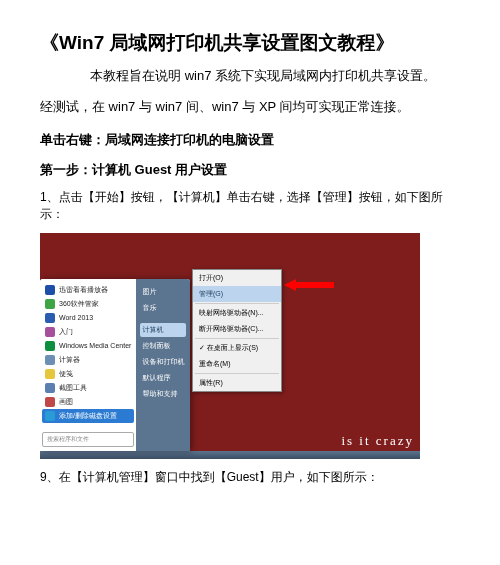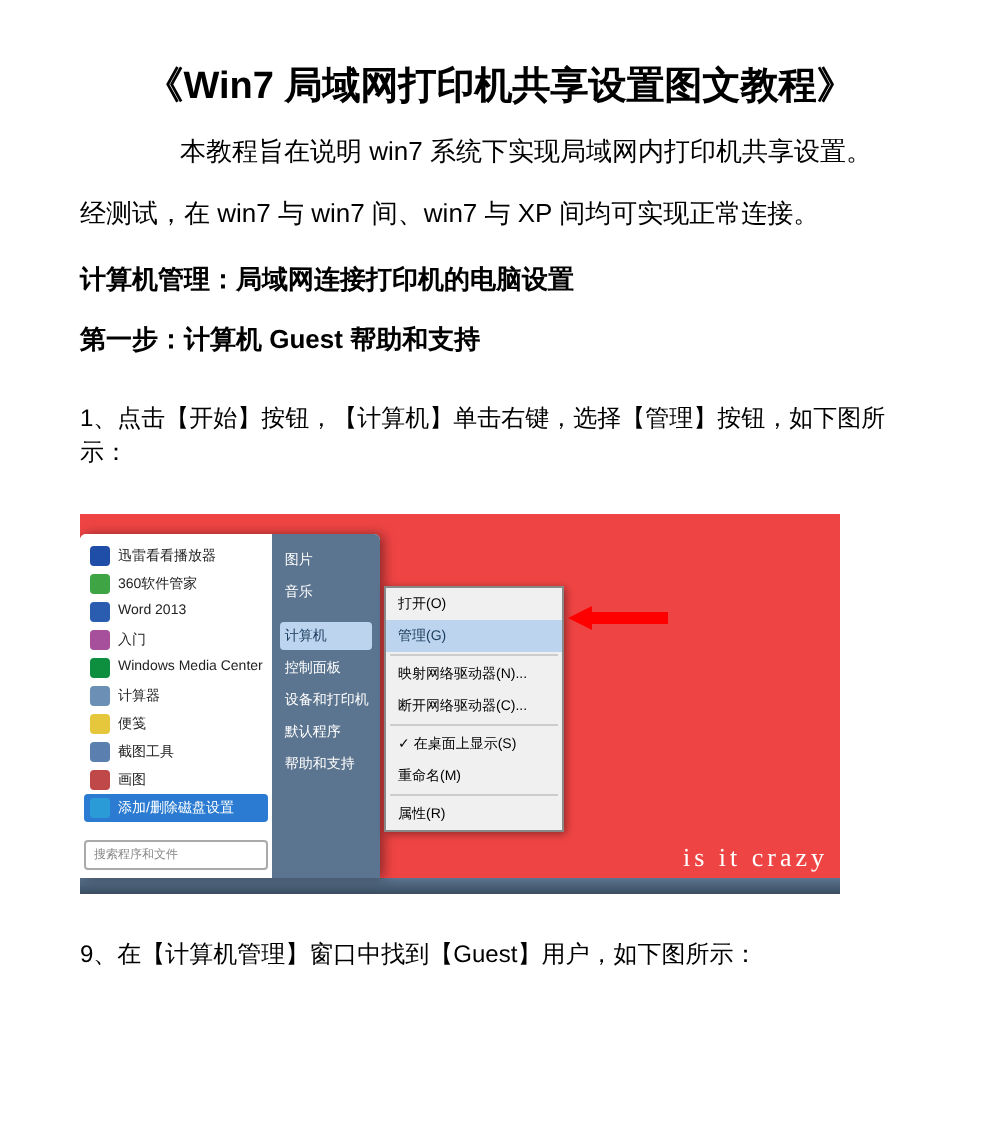--- a/index.html
+++ b/index.html
@@ -6,49 +6,49 @@
     margin: 0;
     padding: 30px 40px;
     font-family: "Microsoft YaHei", sans-serif;
     background: #fff;
     width: 500px;
     box-sizing: border-box;
     font-size: 13px;
     color: #000;
   }
   h1 {
-    text-align: center;
+    text-align: left;
     font-size: 19px;
     font-weight: bold;
     margin: 0 0 5px 0;
   }
   p.intro {
     text-indent: 2em;
     margin: 8px 0;
     line-height: 1.8;
     text-align: center;
   }
   p.plain {
     margin: 8px 0;
     line-height: 1.8;
   }
   .section-head {
     font-weight: bold;
     margin: 12px 0 8px 0;
     font-size: 13px;
   }
   .step {
-    margin: 22px 0;
+    margin: 10px 0;
     font-size: 12px;
   }
 
   .screenshot {
     width: 380px;
-    height: 190px;
-    background: #ef4444;
+    height: 226px;
+    background: #7f1d1d;
     margin: 8px 0;
     position: relative;
     overflow: hidden;
   }
   .start-menu {
     position: absolute;
     left: 0;
     bottom: 8px;
     width: 150px;
     height: 172px;
@@ -186,22 +186,22 @@
   }
 </style>
 </head>
 <body>
 
 <h1>《Win7 局域网打印机共享设置图文教程》</h1>
 
 <p class="intro">本教程旨在说明 win7 系统下实现局域网内打印机共享设置。</p>
 <p class="plain">经测试，在 win7 与 win7 间、win7 与 XP 间均可实现正常连接。</p>
 
-<div class="section-head">计算机管理：局域网连接打印机的电脑设置</div>
-<div class="section-head">第一步：计算机 Guest 帮助和支持</div>
+<div class="section-head">单击右键：局域网连接打印机的电脑设置</div>
+<div class="section-head">第一步：计算机 Guest 用户设置</div>
 
 <div class="step">1、点击【开始】按钮，【计算机】单击右键，选择【管理】按钮，如下图所示：</div>
 
 <div class="screenshot">
   <div class="taskbar"></div>
   <div class="start-menu">
     <div class="left-pane" id="left-pane">
         <div class="left-item">
           <span class="ico" style="background: rgb(30, 78, 168);"></span>
           <span>迅雷看看播放器</span>

